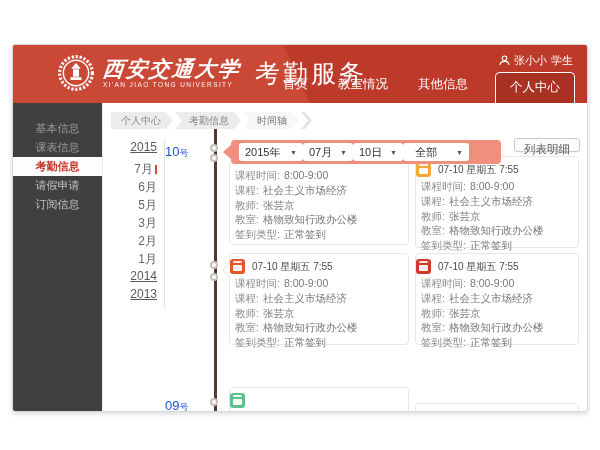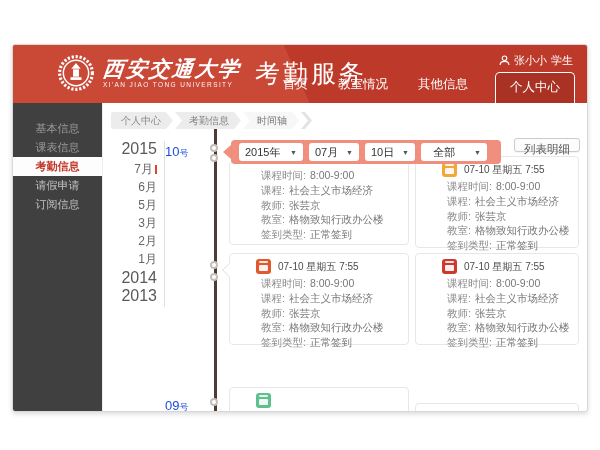--- a/index.html
+++ b/index.html
@@ -35,45 +35,45 @@
   .breadcrumb{position:absolute;left:98px;top:67px;display:flex;height:17px;z-index:2;}
   .crumb{background:#ececec;color:#858585;font-size:10px;line-height:17px;padding:0 12px 0 14px;margin-right:2px;
          clip-path:polygon(0 0,calc(100% - 7px) 0,100% 50%,calc(100% - 7px) 100%,0 100%,7px 50%);cursor:pointer;}
   .crumb.first{clip-path:polygon(0 0,calc(100% - 7px) 0,100% 50%,calc(100% - 7px) 100%,0 100%);border-radius:2px 0 0 2px;padding-left:10px;}
   .crumb.last{background:#f7f7f7;color:#777;}
   .crumb-tail{width:11px;height:17px;background:#e3e3e3;
          clip-path:polygon(0 0,4px 0,11px 50%,4px 100%,0 100%,7px 50%);}
 
   
   .year-entry{position:absolute;width:60px;left:84px;text-align:right;color:#5a5a5a;cursor:pointer;}
-  .year-entry.year{font-size:16px;}
+  .year-entry.year{font-size:12px;text-decoration:underline;}
   .year-entry.month{font-size:12px;color:#666;}
   .month-tick{display:inline-block;width:2px;height:9px;background:#d9472f;margin-left:2px;vertical-align:-1px;}
   .vsep{position:absolute;left:151px;top:96px;width:1px;height:166px;background:#e0e0e0;}
   .tl-line{position:absolute;left:201px;top:80px;width:3px;height:288px;background:#503c34;}
   .tl-node{position:absolute;width:8px;height:8px;background:#fff;border:2px solid #c7bfba;border-radius:50%;z-index:3;}
   .day-marker{position:absolute;width:42px;color:#1d4ed8;}
   .day-num{font-size:13px;}
   .day-suffix{font-size:9px;}
 
   
   .filter-bar{position:absolute;left:218px;top:95px;width:270px;height:24px;background:#f08f7d;border-radius:4px;
-              display:flex;align-items:center;gap:6px;padding:8px 8px;z-index:5;}
+              display:flex;align-items:center;padding:8px 8px;z-index:5;}
   .filter-bar::before{content:"";position:absolute;left:-8px;top:5px;border-top:7px solid transparent;
               border-bottom:7px solid transparent;border-right:8px solid #f08f7d;}
   .dropdown{height:18px;background:#fff;border-radius:3px;display:flex;align-items:center;
             padding:0 6px;font-size:11px;color:#333;cursor:pointer;}
   .dd-arrow{font-size:7px;color:#4a5568;margin-left:auto;padding-left:6px;}
   .dd-year{width:64px;}.dd-month{width:50px;}.dd-day{width:50px;}.dd-type{width:66px;}
   .list-detail-btn{position:absolute;left:501px;top:93px;width:66px;height:14px;background:#fcfcfc;
             border:1px solid #cbcbcb;border-radius:3px;font-size:11.5px;color:#555;line-height:20px;
             text-align:center;cursor:pointer;box-shadow:0 1px 1px rgba(0,0,0,.05);z-index:4;}
 
   
-  .card{position:absolute;background:#fff;border:1px solid #e7e7e7;border-radius:4px;padding:4px 26px;cursor:pointer;}
+  .card{position:absolute;background:#fff;border:1px solid #e7e7e7;border-radius:4px;padding:4px 0;cursor:pointer;}
   .card.col-l{left:216px;width:180px;}
   .card.col-r{left:402px;width:164px;}
   .card.r1l{top:116px;height:84px;padding-top:6px;}
   .card.r1r{top:111px;height:92px;}
   .card.r2{top:208px;height:92px;}
   .card.r3l{top:342px;height:80px;}
   .card.r3r{top:358px;height:60px;}
   .card-arrow{position:absolute;left:-6px;width:10px;height:10px;background:#fff;
               border-left:1px solid #e7e7e7;border-bottom:1px solid #e7e7e7;transform:rotate(45deg);}
   .card-head{display:flex;align-items:center;gap:7px;height:17px;margin-bottom:1px;}

